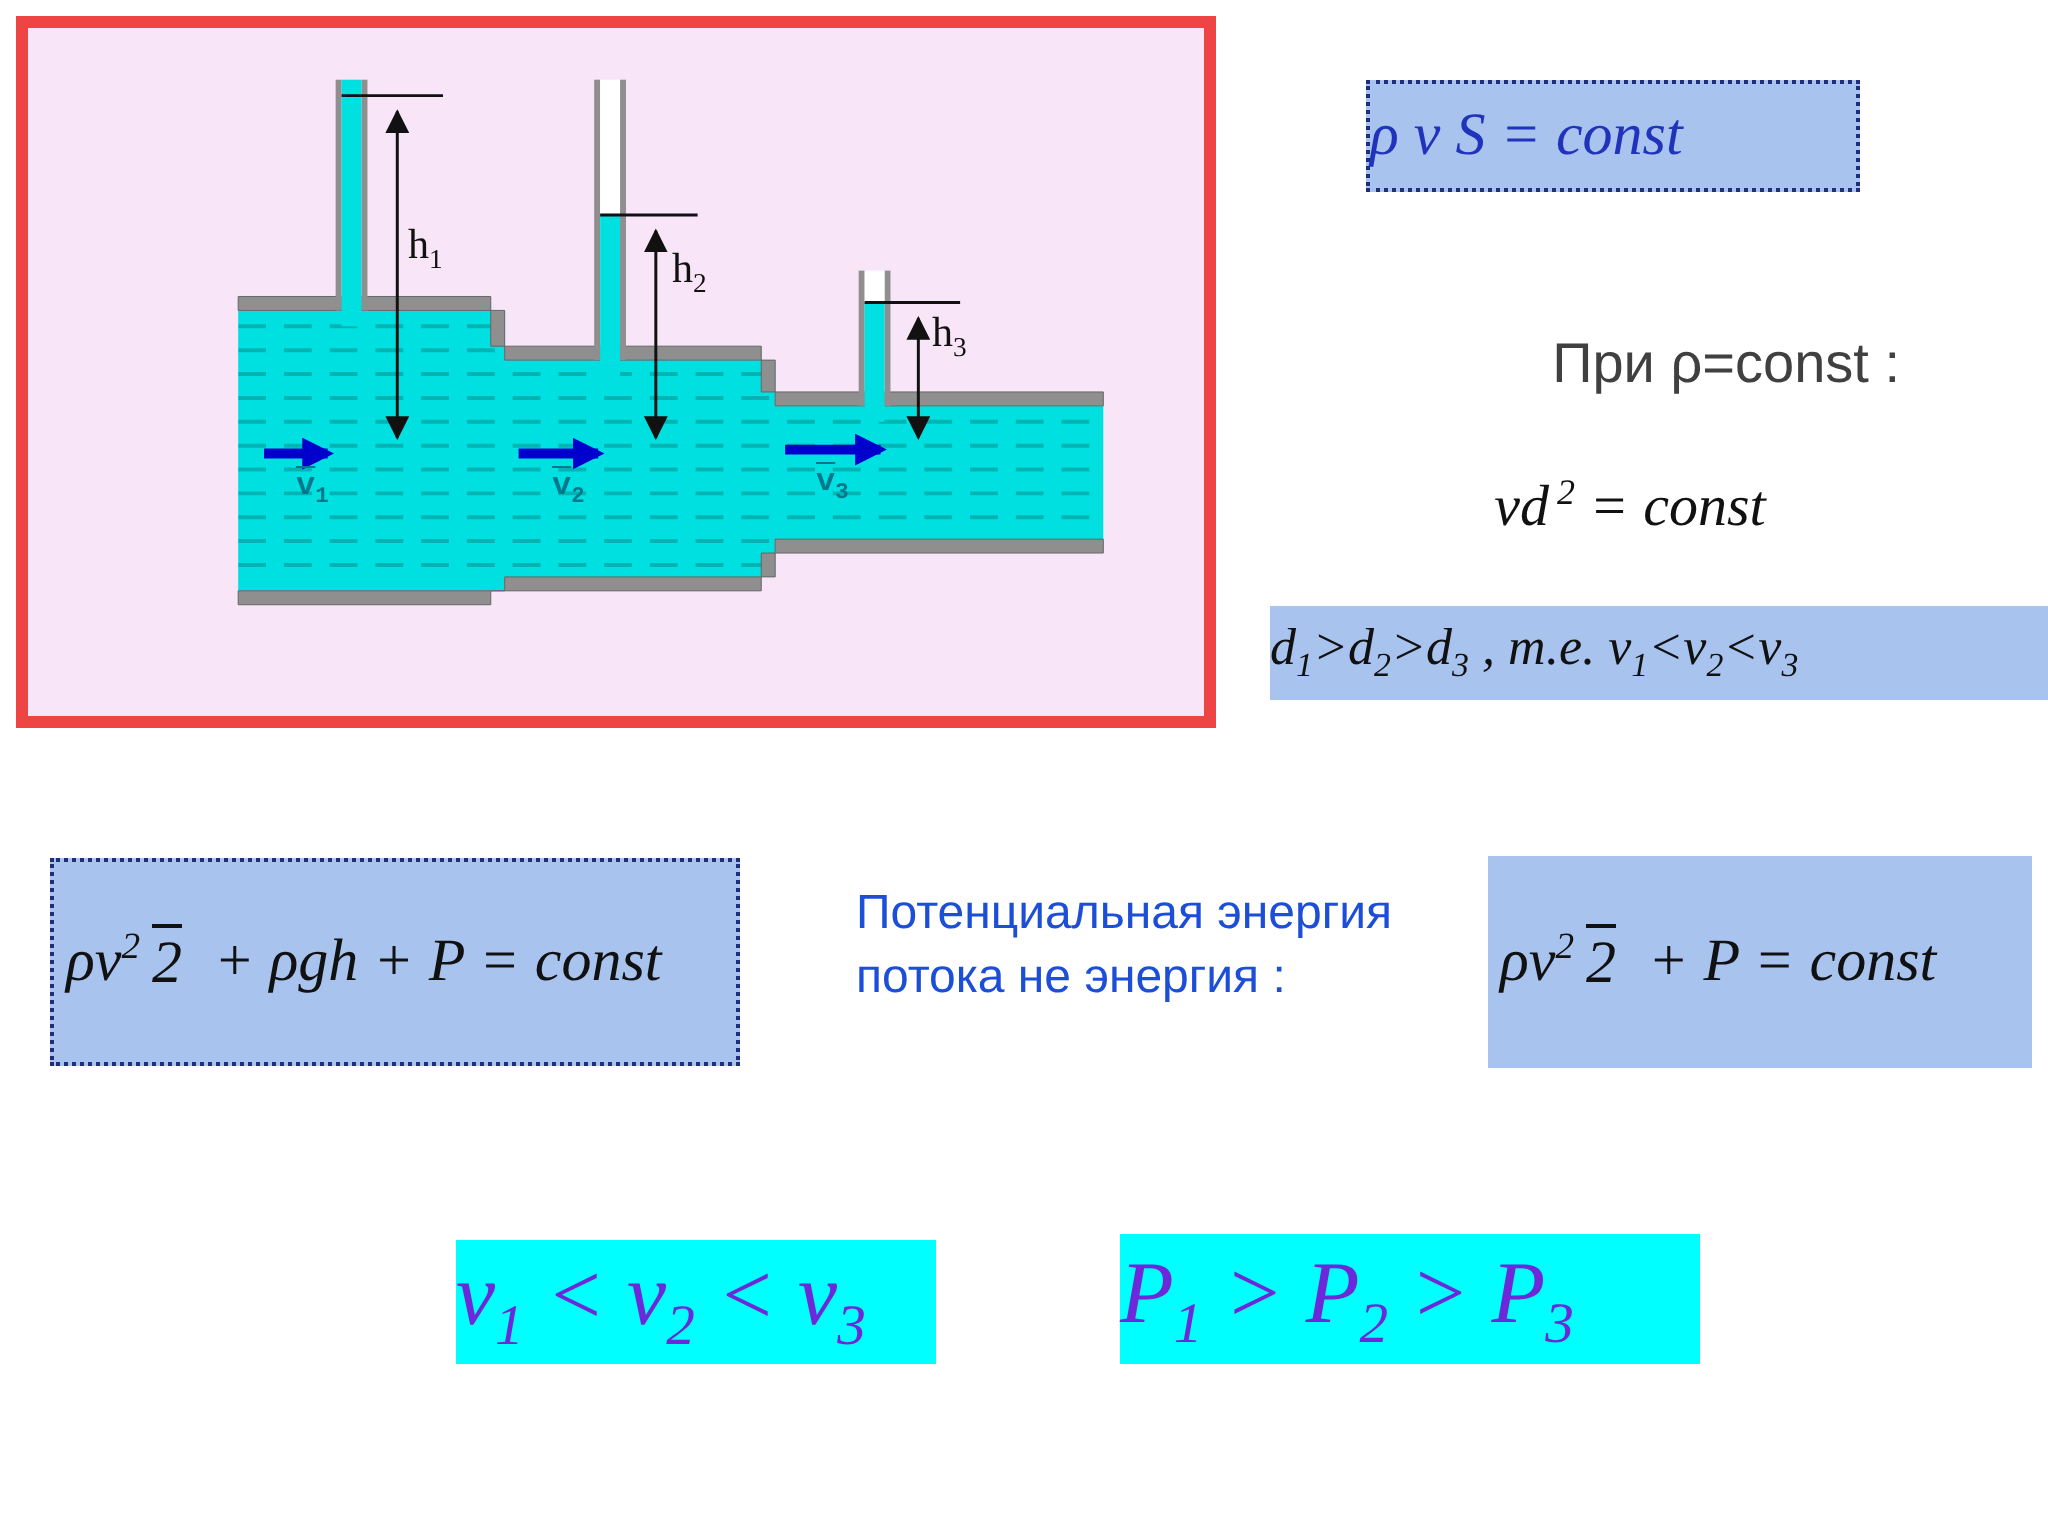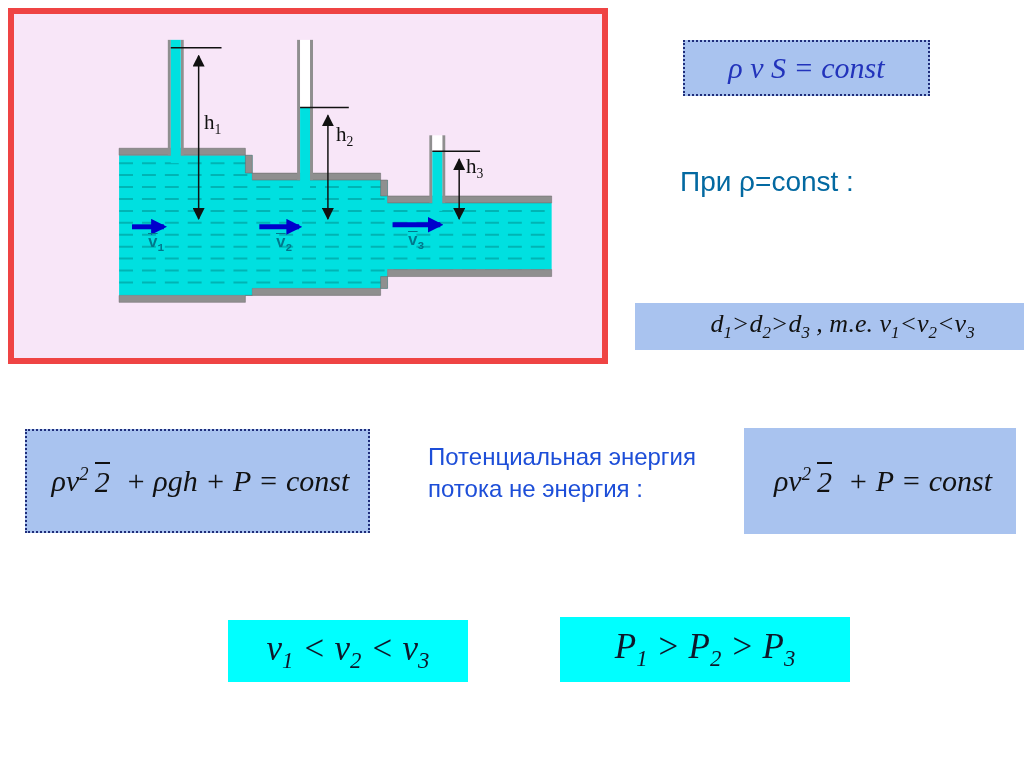--- a/index.html
+++ b/index.html
@@ -11,32 +11,32 @@
            background:#f8e6f8; border:6px solid #ef4444; box-sizing:border-box; }
   .panel svg { display:block; }
   .dlabel { position:absolute; font-family:"Liberation Serif", serif; font-size:21px; color:#111; }
   .dlabel sub { font-size:0.65em; }
   .vlabel { position:absolute; font-family:Liberation Mono, monospace; font-size:16px;
             font-weight:bold; color:#00788c; }
   .vlabel sub { font-size:0.7em; }
   .ovl { text-decoration: overline; }
 
   
-  .box { position:absolute; display:flex; align-items:center; justify-content:center;
+  .box { position:absolute; display:flex; align-items:center; justify-content:flex-start;
          background:#a9c3ef; box-sizing:border-box; }
   .dotted { border:2px dotted #1f2d7a; }
   .math { font-family:"Liberation Serif", serif; font-style:italic; color:#111; }
   .math sub { font-size:0.65em; }
   .math sup { font-size:0.62em; }
 
   .continuity { left:683px; top:40px; width:247px; height:56px; }
   .continuity .math { font-size:30px; color:#2233bb; }
 
-  .pri { position:absolute; left:680px; top:166px; width:270px; text-align:left;
-         font-size:28px; color:#0369a1; }
+  .pri { position:absolute; left:680px; top:166px; width:270px; text-align:right;
+         font-size:28px; color:#404040; }
 
   .vd2 { position:absolute; left:680px; top:236px; width:270px; text-align:center;
          font-family:"Liberation Serif", serif; font-style:italic; font-size:29px; color:#111; }
   .vd2 sup { font-size:0.62em; margin-left:4px; }
 
   .dbox { left:635px; top:303px; width:415px; height:47px; }
   .dbox .math { font-size:26px; }
 
   .bern-full { left:25px; top:429px; width:345px; height:104px; }
   .bern-red  { left:744px; top:428px; width:272px; height:106px; }
@@ -44,21 +44,21 @@
 
   .frac { display:inline-flex; flex-direction:row; align-items:center; line-height:1.15; }
   .frac .num { padding:0 6px; }
   .frac .den { border-top:2px solid #111; align-self:stretch; text-align:center; padding-top:1px; }
   .rest { margin-left:16px; }
 
   .note { position:absolute; left:428px; top:441px; font-size:24px; color:#1d4ed8;
           line-height:1.35; }
 
   .result { background:#00ffff; }
-  .result .math { color:#0f172a; font-size:35px; }
+  .result .math { color:#6d28d9; font-size:44px; }
   .vbox { left:228px; top:620px; width:240px; height:62px; }
   .pbox { left:560px; top:617px; width:290px; height:65px; }
 </style>
 </head>
 <body>
 
 <div class="slide">
 
   <div class="panel">
     <svg width="598" height="354" viewBox="0 0 600 356">
@@ -139,20 +139,23 @@
     <div class="vlabel" style="left:262px;top:220px"><span class="ovl">v</span><sub>2</sub></div>
     <div class="vlabel" style="left:394px;top:218px"><span class="ovl">v</span><sub>3</sub></div>
   </div>
 
   <div class="box dotted continuity">
     <span class="math">ρ v S = const</span>
   </div>
 
   <div class="pri">При ρ=const :</div>
 
+  <div class="vd2">
+    <span>vd</span><sup>2</sup><span> = const</span>
+  </div>
 
   <div class="box dbox">
     <span class="math"><span>d</span><sub>1</sub><span>&gt;d</span><sub>2</sub><span>&gt;d</span><sub>3</sub><span> , т.е. v</span><sub>1</sub><span>&lt;v</span><sub>2</sub><span>&lt;v</span><sub>3</sub></span>
   </div>
 
   <div class="box dotted bern-full">
     <span class="math">
       <span class="frac">
         <span class="num"><span>ρv</span><sup>2</sup></span>
         <span class="den">2</span>

